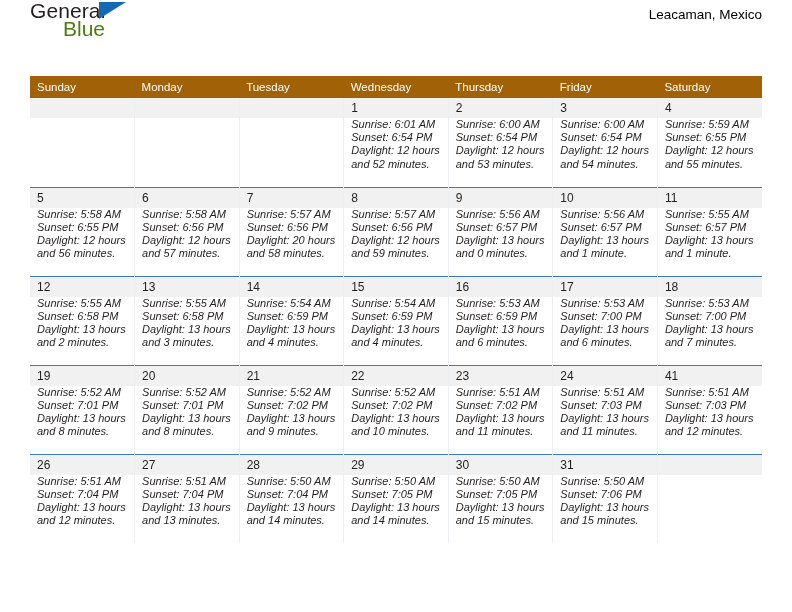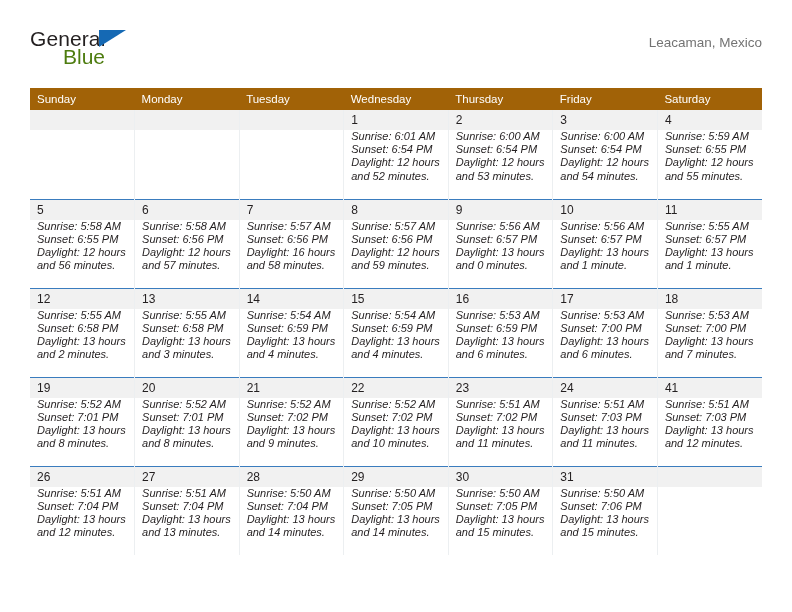--- a/index.html
+++ b/index.html
@@ -16,22 +16,21 @@
     width: 792px;
     height: 612px;
     padding: 0 30px;
   }
 
   
   .topbar {
     display: flex;
     align-items: flex-start;
     justify-content: space-between;
-    padding-top: 28px;
-    height: 88px;
+    height: 76px;
   }
   .logo {
     position: relative;
     width: 120px;
     height: 46px;
     line-height: 1;
     user-select: none;
   }
   .logo-general {
     font-size: 21px;
@@ -58,21 +57,21 @@
   .titleblock { text-align: right; }
   .cal-title {
     font-size: 26px;
     font-weight: normal;
     color: #000;
     line-height: 1.15;
     letter-spacing: 0.2px;
   }
   .cal-subtitle {
     font-size: 13.5px;
-    color: #737373;
+    color: #000000;
     margin-top: 7px;
   }
 
   
   .calendar {
     width: 732px;
     border-collapse: collapse;
     table-layout: fixed;
   }
   .calendar th {
@@ -220,21 +219,21 @@
                 <div class="wrap">Daylight: 12 hours and 57 minutes.</div>
               </div>
             </div>
           </td>
           <td class="">
             <div class="cell">
               <div class="daynum">7</div>
               <div class="cellbody">
                 <div>Sunrise: 5:57 AM</div>
                 <div>Sunset: 6:56 PM</div>
-                <div class="wrap">Daylight: 16 hours and 58 minutes.</div>
+                <div class="wrap">Daylight: 20 hours and 58 minutes.</div>
               </div>
             </div>
           </td>
           <td class="">
             <div class="cell">
               <div class="daynum">8</div>
               <div class="cellbody">
                 <div>Sunrise: 5:57 AM</div>
                 <div>Sunset: 6:56 PM</div>
                 <div class="wrap">Daylight: 12 hours and 59 minutes.</div>

